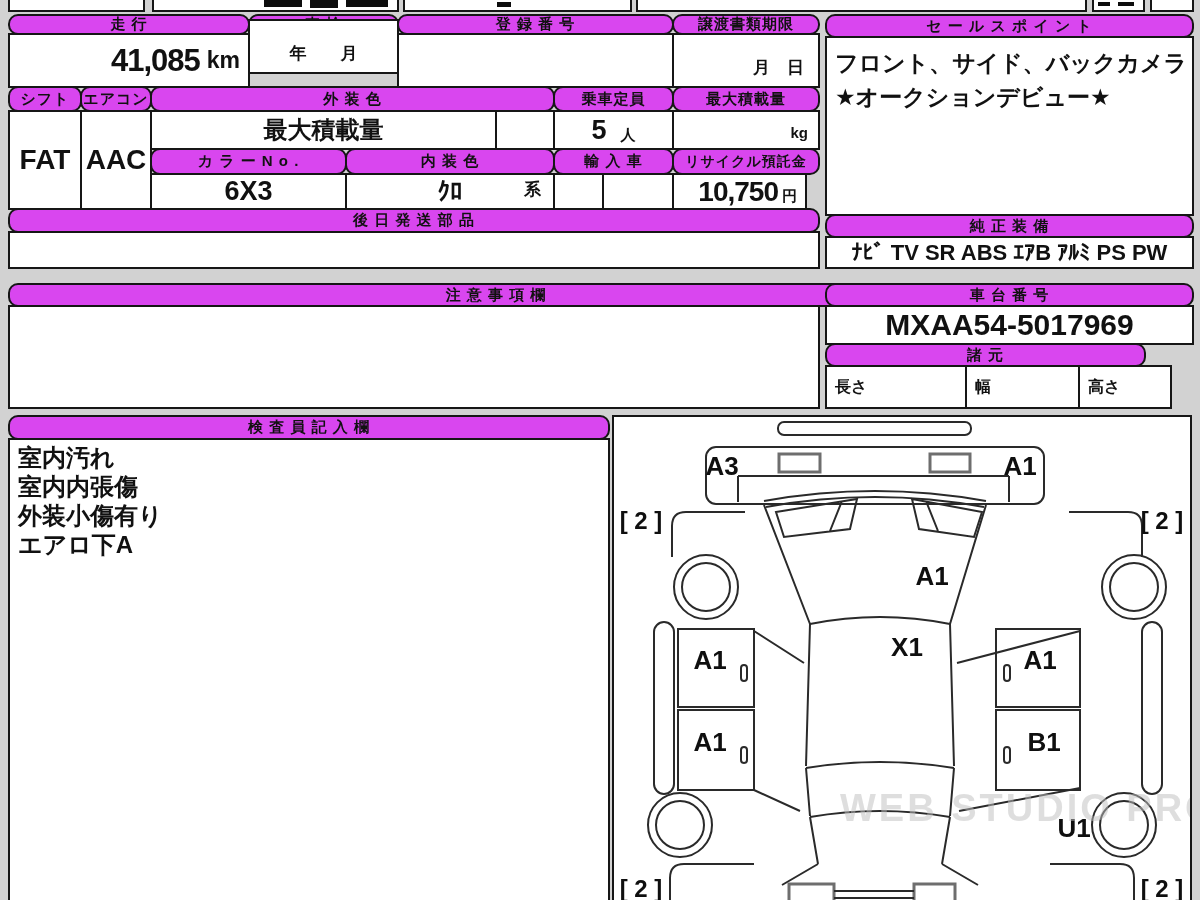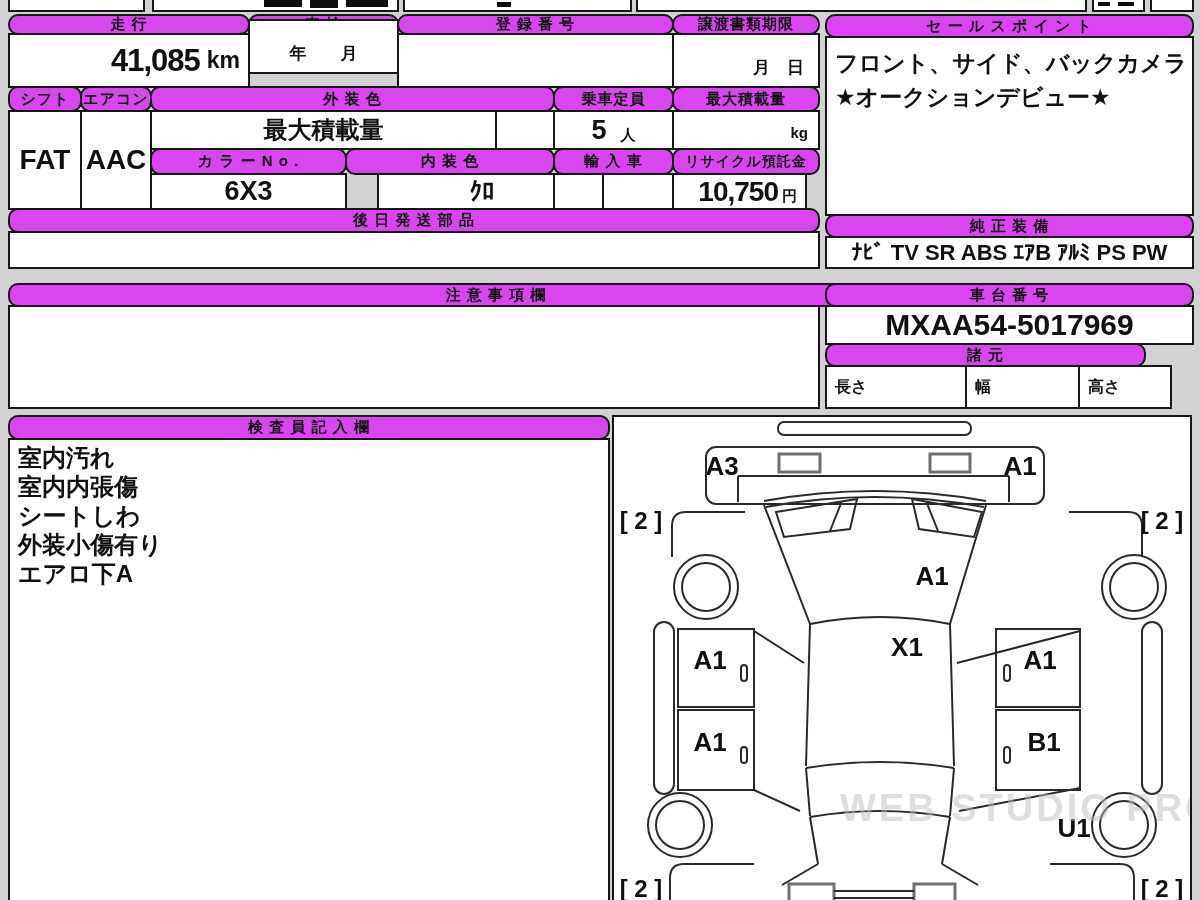--- a/index.html
+++ b/index.html
@@ -93,21 +93,21 @@
   <div class="c kg" style="left:672px;top:110px;width:148px;height:40px;">kg</div>
 
   <div class="c h" style="left:150px;top:148px;width:197px;height:27px;">カ ラ ー N o .</div>
   <div class="c h" style="left:345px;top:148px;width:210px;height:27px;">内 装 色</div>
   <div class="c h" style="left:553px;top:148px;width:121px;height:27px;">輸 入 車</div>
   <div class="c h" style="left:672px;top:148px;width:148px;height:27px;font-size:14px;">リサイクル預託金</div>
 
   <div class="c v-center" style="left:150px;top:173px;width:197px;height:37px;font-size:27px;font-weight:bold;">
       <span>6X3</span>
     </div>
-  <div class="c interior" style="left:345px;top:173px;width:210px;height:37px;margin-left:32px;">
+  <div class="c interior" style="left:345px;top:173px;width:210px;height:37px;">
     <span style="font-size:25px;font-weight:bold;">ｸﾛ</span>
     <span class="suffix">系</span>
   </div>
   <div class="c" style="left:553px;top:173px;width:51px;height:37px;"></div>
   <div class="c" style="left:602px;top:173px;width:72px;height:37px;"></div>
   <div class="c money" style="left:672px;top:173px;width:135px;height:37px;">
     <span class="num">10,750</span>
     <span class="unit">円</span>
   </div>
 
@@ -130,21 +130,20 @@
   <div class="c chassis" style="left:825px;top:305px;width:369px;height:40px;">MXAA54-5017969</div>
   <div class="c h" style="left:825px;top:343px;width:321px;height:24px;">諸 元</div>
   <div class="c speccell" style="left:825px;top:365px;width:142px;height:44px;">長さ</div>
   <div class="c speccell" style="left:965px;top:365px;width:115px;height:44px;">幅</div>
   <div class="c speccell" style="left:1078px;top:365px;width:94px;height:44px;">高さ</div>
 
   <div class="c h" style="left:8px;top:415px;width:602px;height:25px;">検 査 員 記 入 欄</div>
   <div class="c notesbody" style="left:8px;top:438px;width:602px;height:470px;">
     <div>室内汚れ</div>
     <div>室内内張傷</div>
-    <div>シートしわ</div>
     <div>外装小傷有り</div>
     <div>エアロ下A</div>
   </div>
 
   <div class="c" style="left:612px;top:415px;width:580px;height:495px;">
     <svg width="576" height="491" viewBox="0 0 576 491">
 
       <rect class="ln" x="164" y="5" width="193" height="13" rx="6"></rect>
 
       <rect class="ln" x="92" y="30" width="338" height="57" rx="10"></rect>

